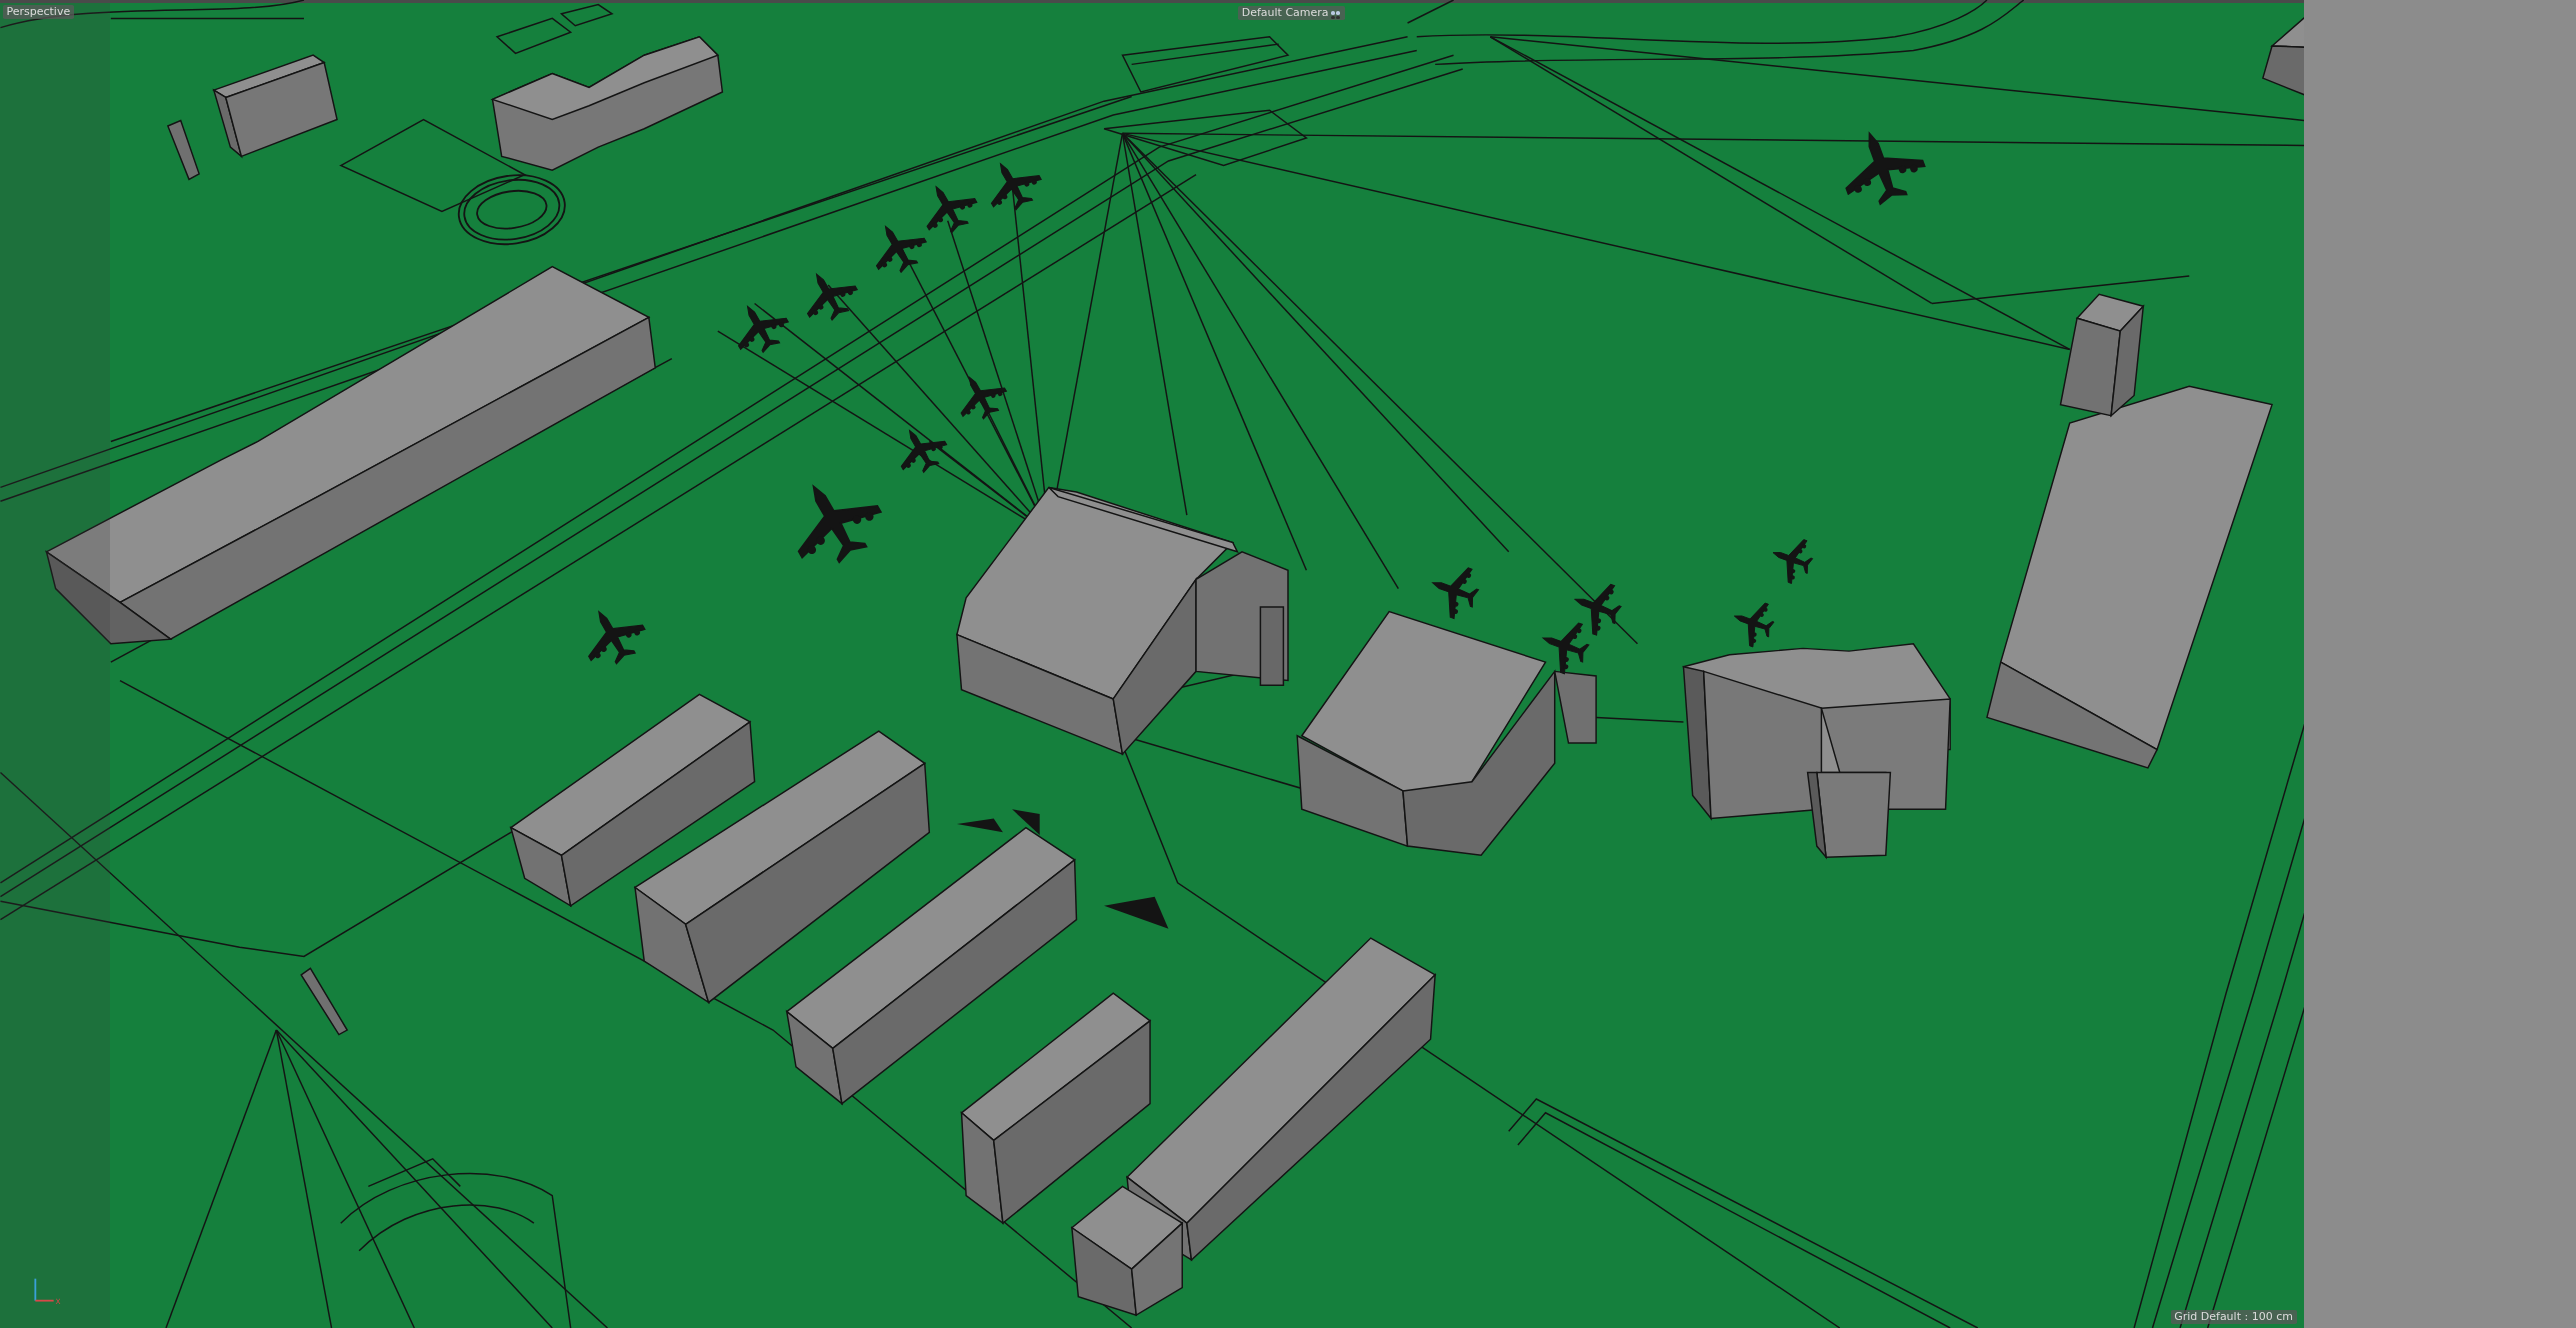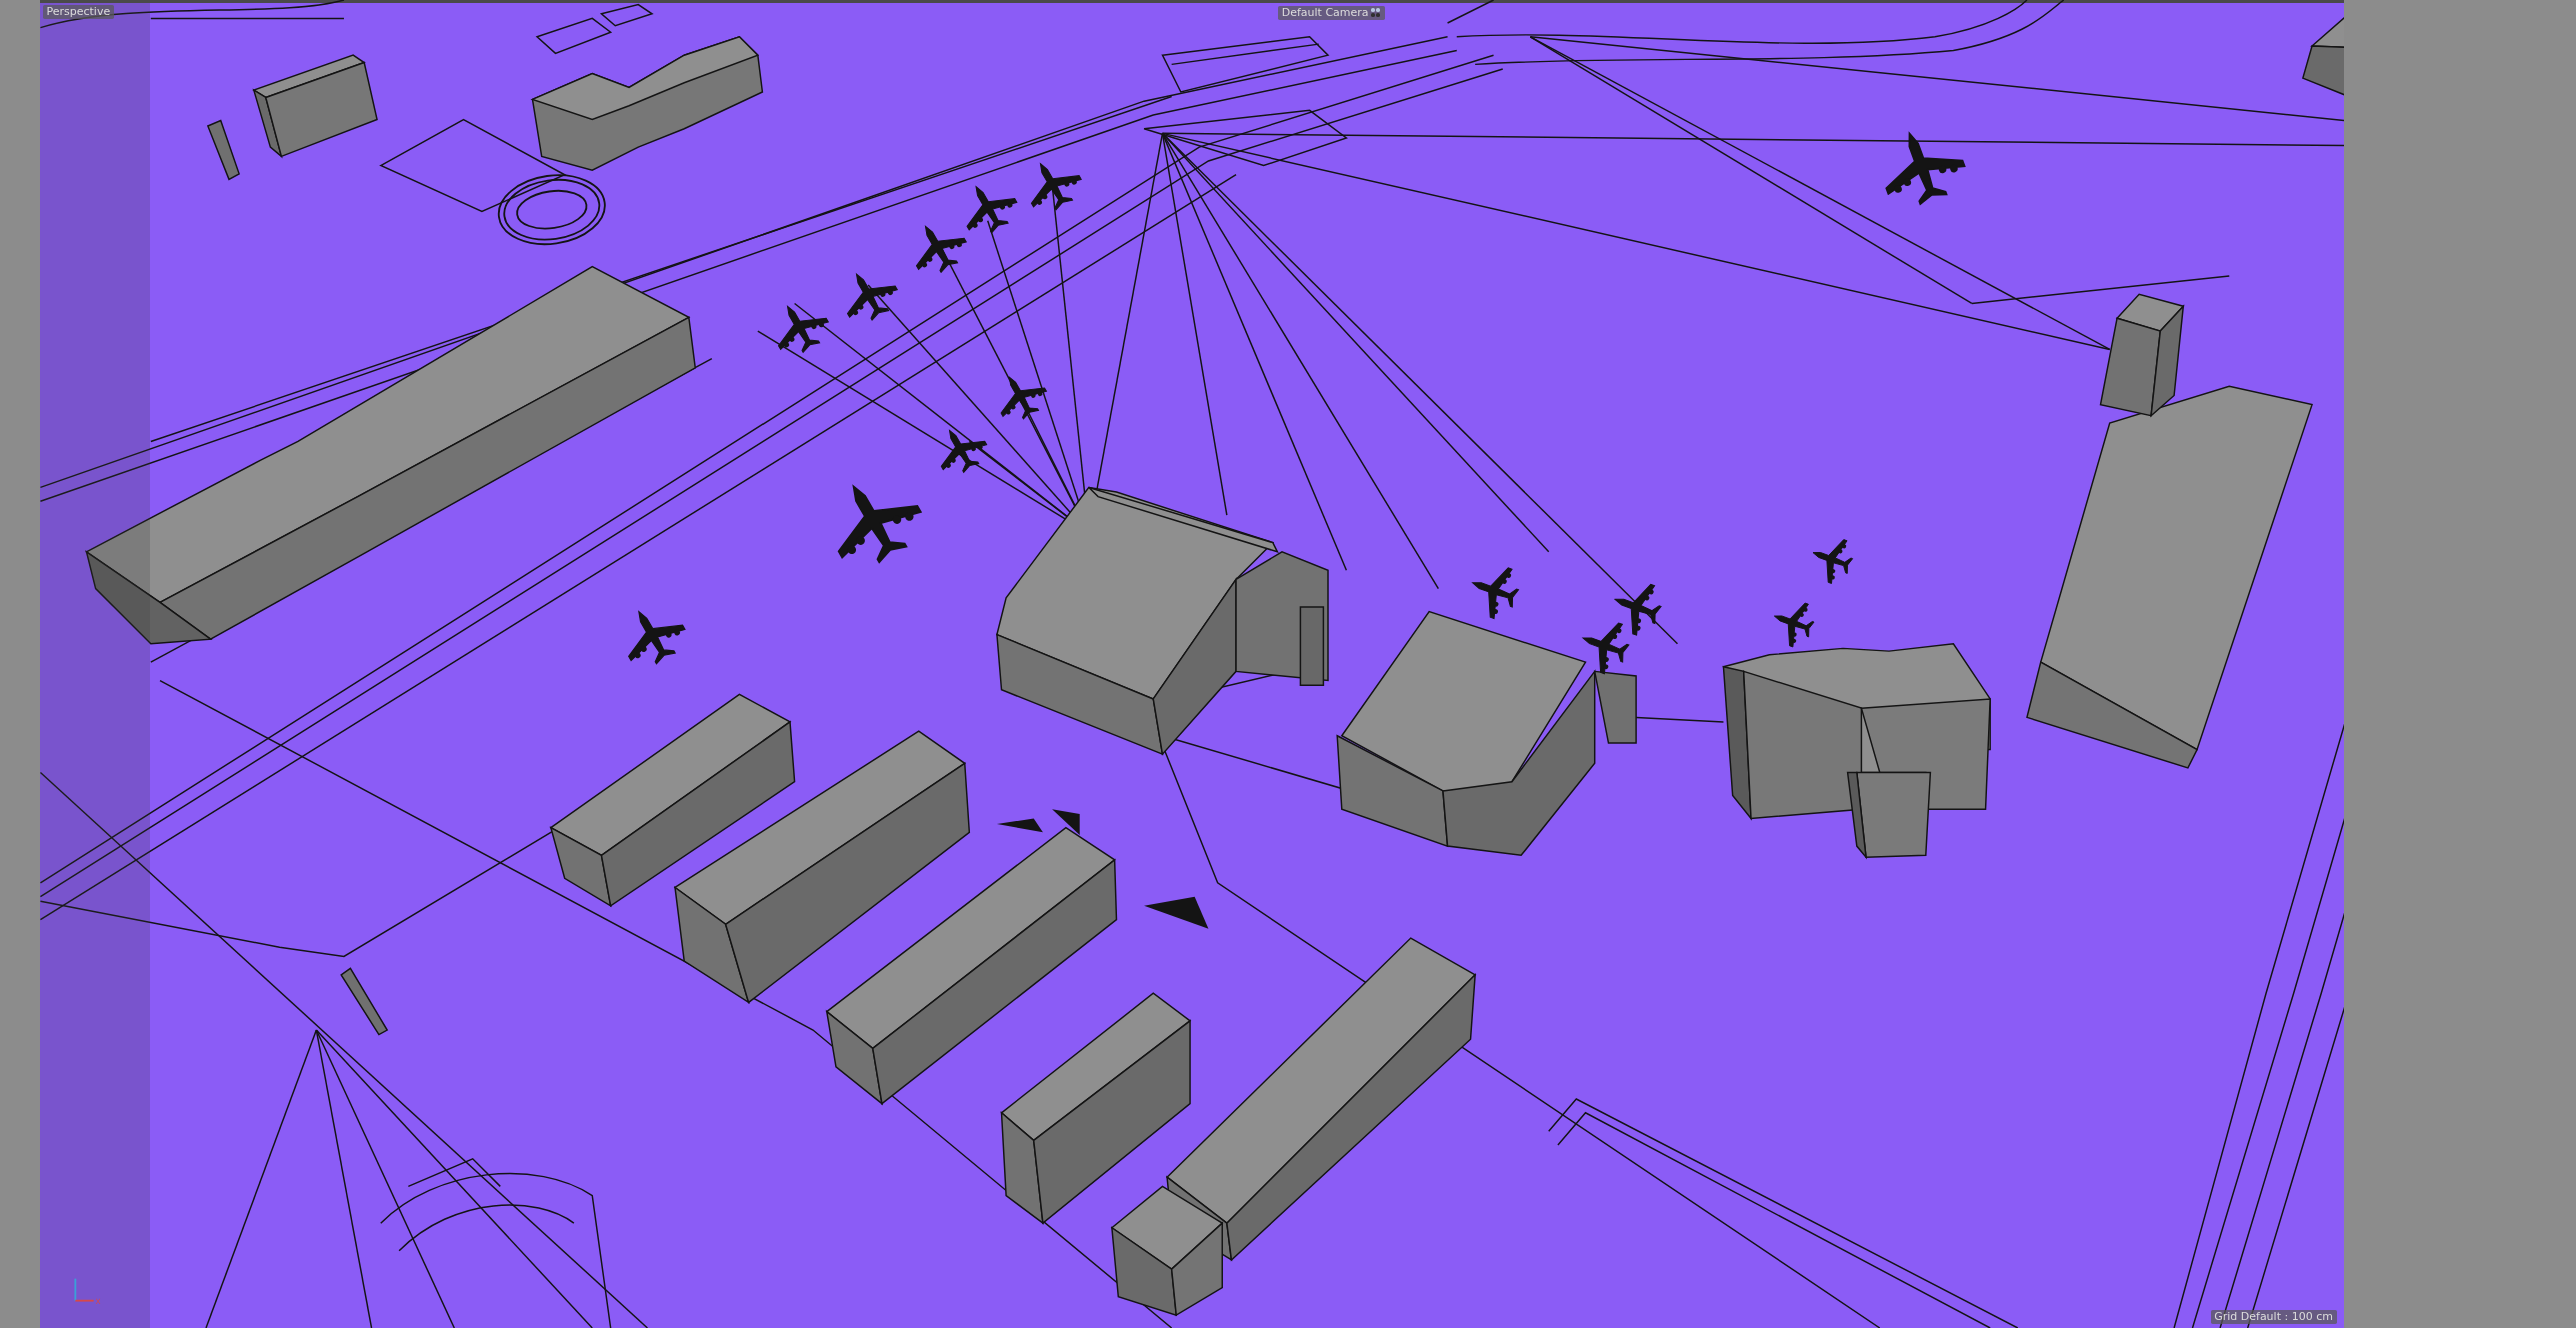--- a/index.html
+++ b/index.html
@@ -1,24 +1,24 @@
 <!DOCTYPE html>
 <html style="font-size:14.7px"><head>
 <meta charset="utf-8">
 <style>
   html,body{margin:0;padding:0;}
   body{width:2576px;height:1328px;overflow:hidden;background:#8c8c8c;font-family:"DejaVu Sans",sans-serif;}
-  .viewport{position:absolute;left:0;top:0;width:2304px;height:1328px;background:#8b5cf6;overflow:hidden;margin-left:40px;}
+  .viewport{position:absolute;left:0;top:0;width:2304px;height:1328px;background:#15803d;overflow:hidden;}
   .topstrip{position:absolute;left:0;top:0;width:2576px;height:2.8px;background:#4a4a4a;}
   .scene{position:absolute;left:0;top:0;width:2576px;height:1328px;}
   .safe-left{position:absolute;left:0;top:2.8px;width:110px;height:1326px;background:rgba(60,60,60,0.22);pointer-events:none;}
   .safe-right{position:absolute;left:2466px;top:2.8px;width:110px;height:1326px;background:rgba(60,60,60,0.22);pointer-events:none;}
   .vp-label{position:absolute;background:rgba(90,90,90,0.75);color:#dcdcdc;font-size:11px;line-height:14.7px;padding:0 3.7px;border-radius:1.8px;white-space:nowrap;}
   .persp{left:2.8px;top:4.6px;}
-  .cam{left:1238px;top:5.5px;cursor:pointer;display:flex;align-items:center;gap:1.8px;}
+  .cam{left:1238px;top:5.5px;cursor:pointer;display:flex;align-items:flex-end;gap:1.8px;}
   .cam-icon{display:inline-block;width:11px;height:9.2px;position:relative;}
   .cam-icon i{position:absolute;width:3.7px;height:3.7px;border-radius:50%;background:#b8c8e0;}
   .grid-label{right:7.4px;bottom:3.7px;font-size:11px;}
   .axis{position:absolute;left:26px;bottom:20px;width:37px;height:33px;}
 </style>
 </head>
 <body>
 
 <div class="viewport">
   <div class="topstrip"></div>

